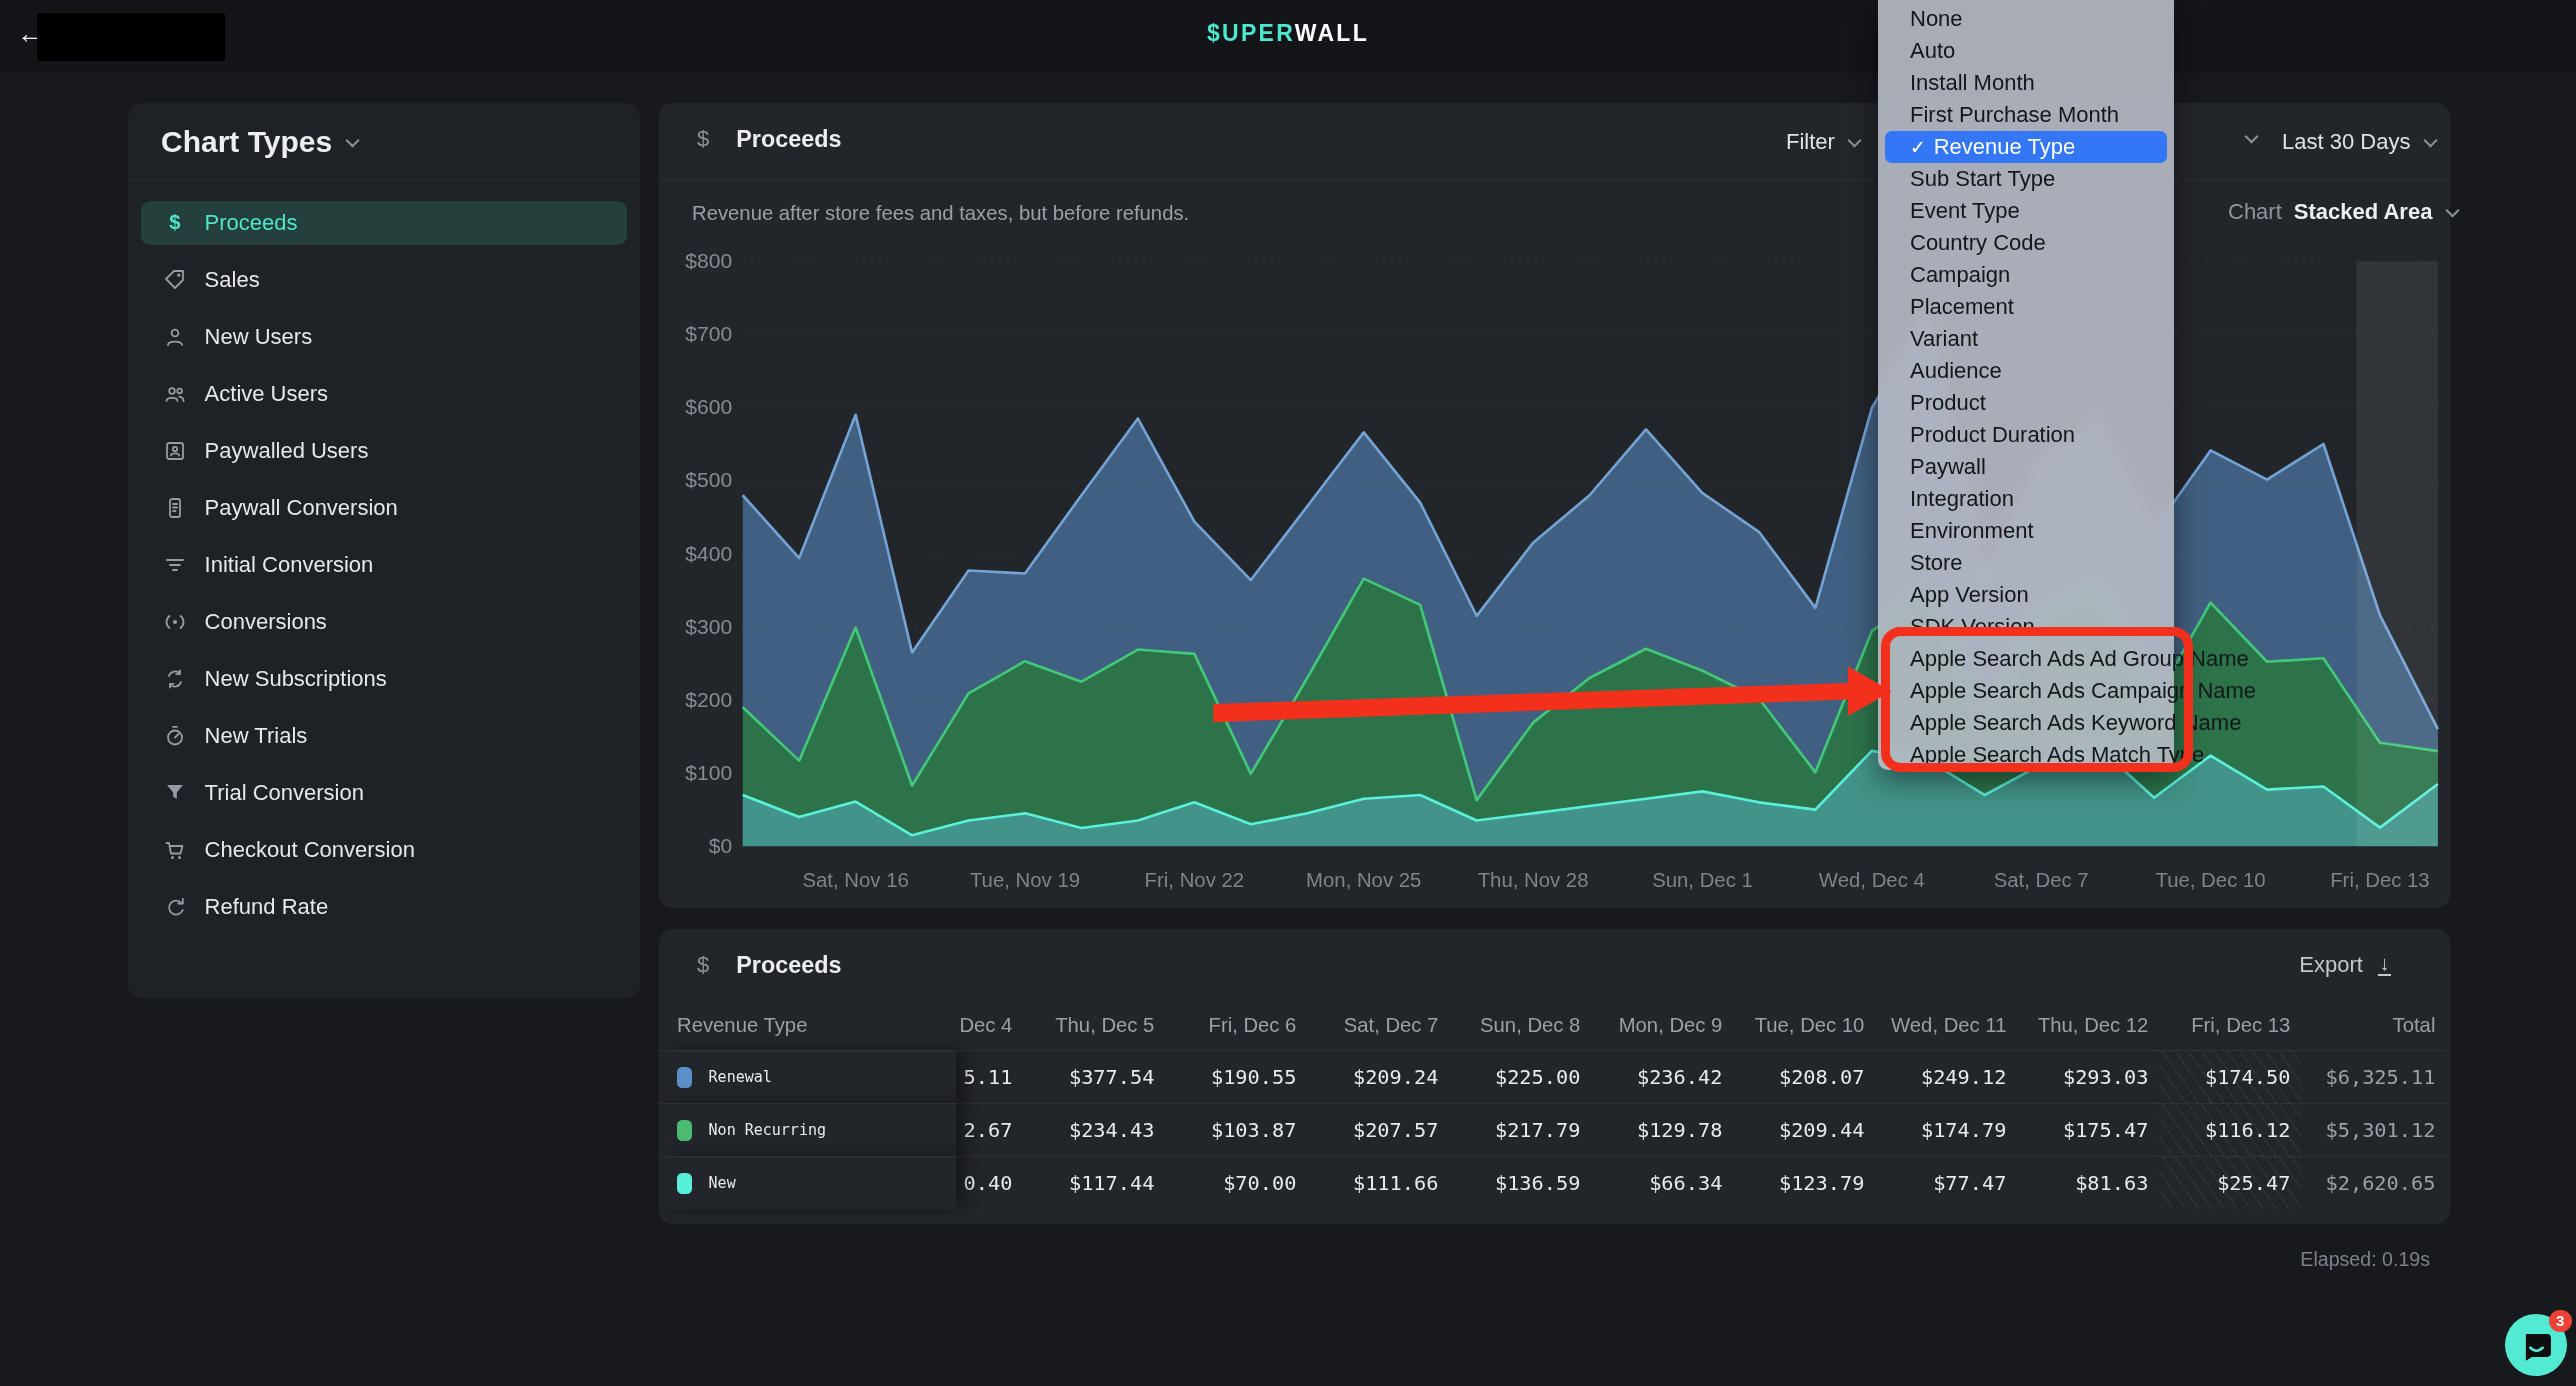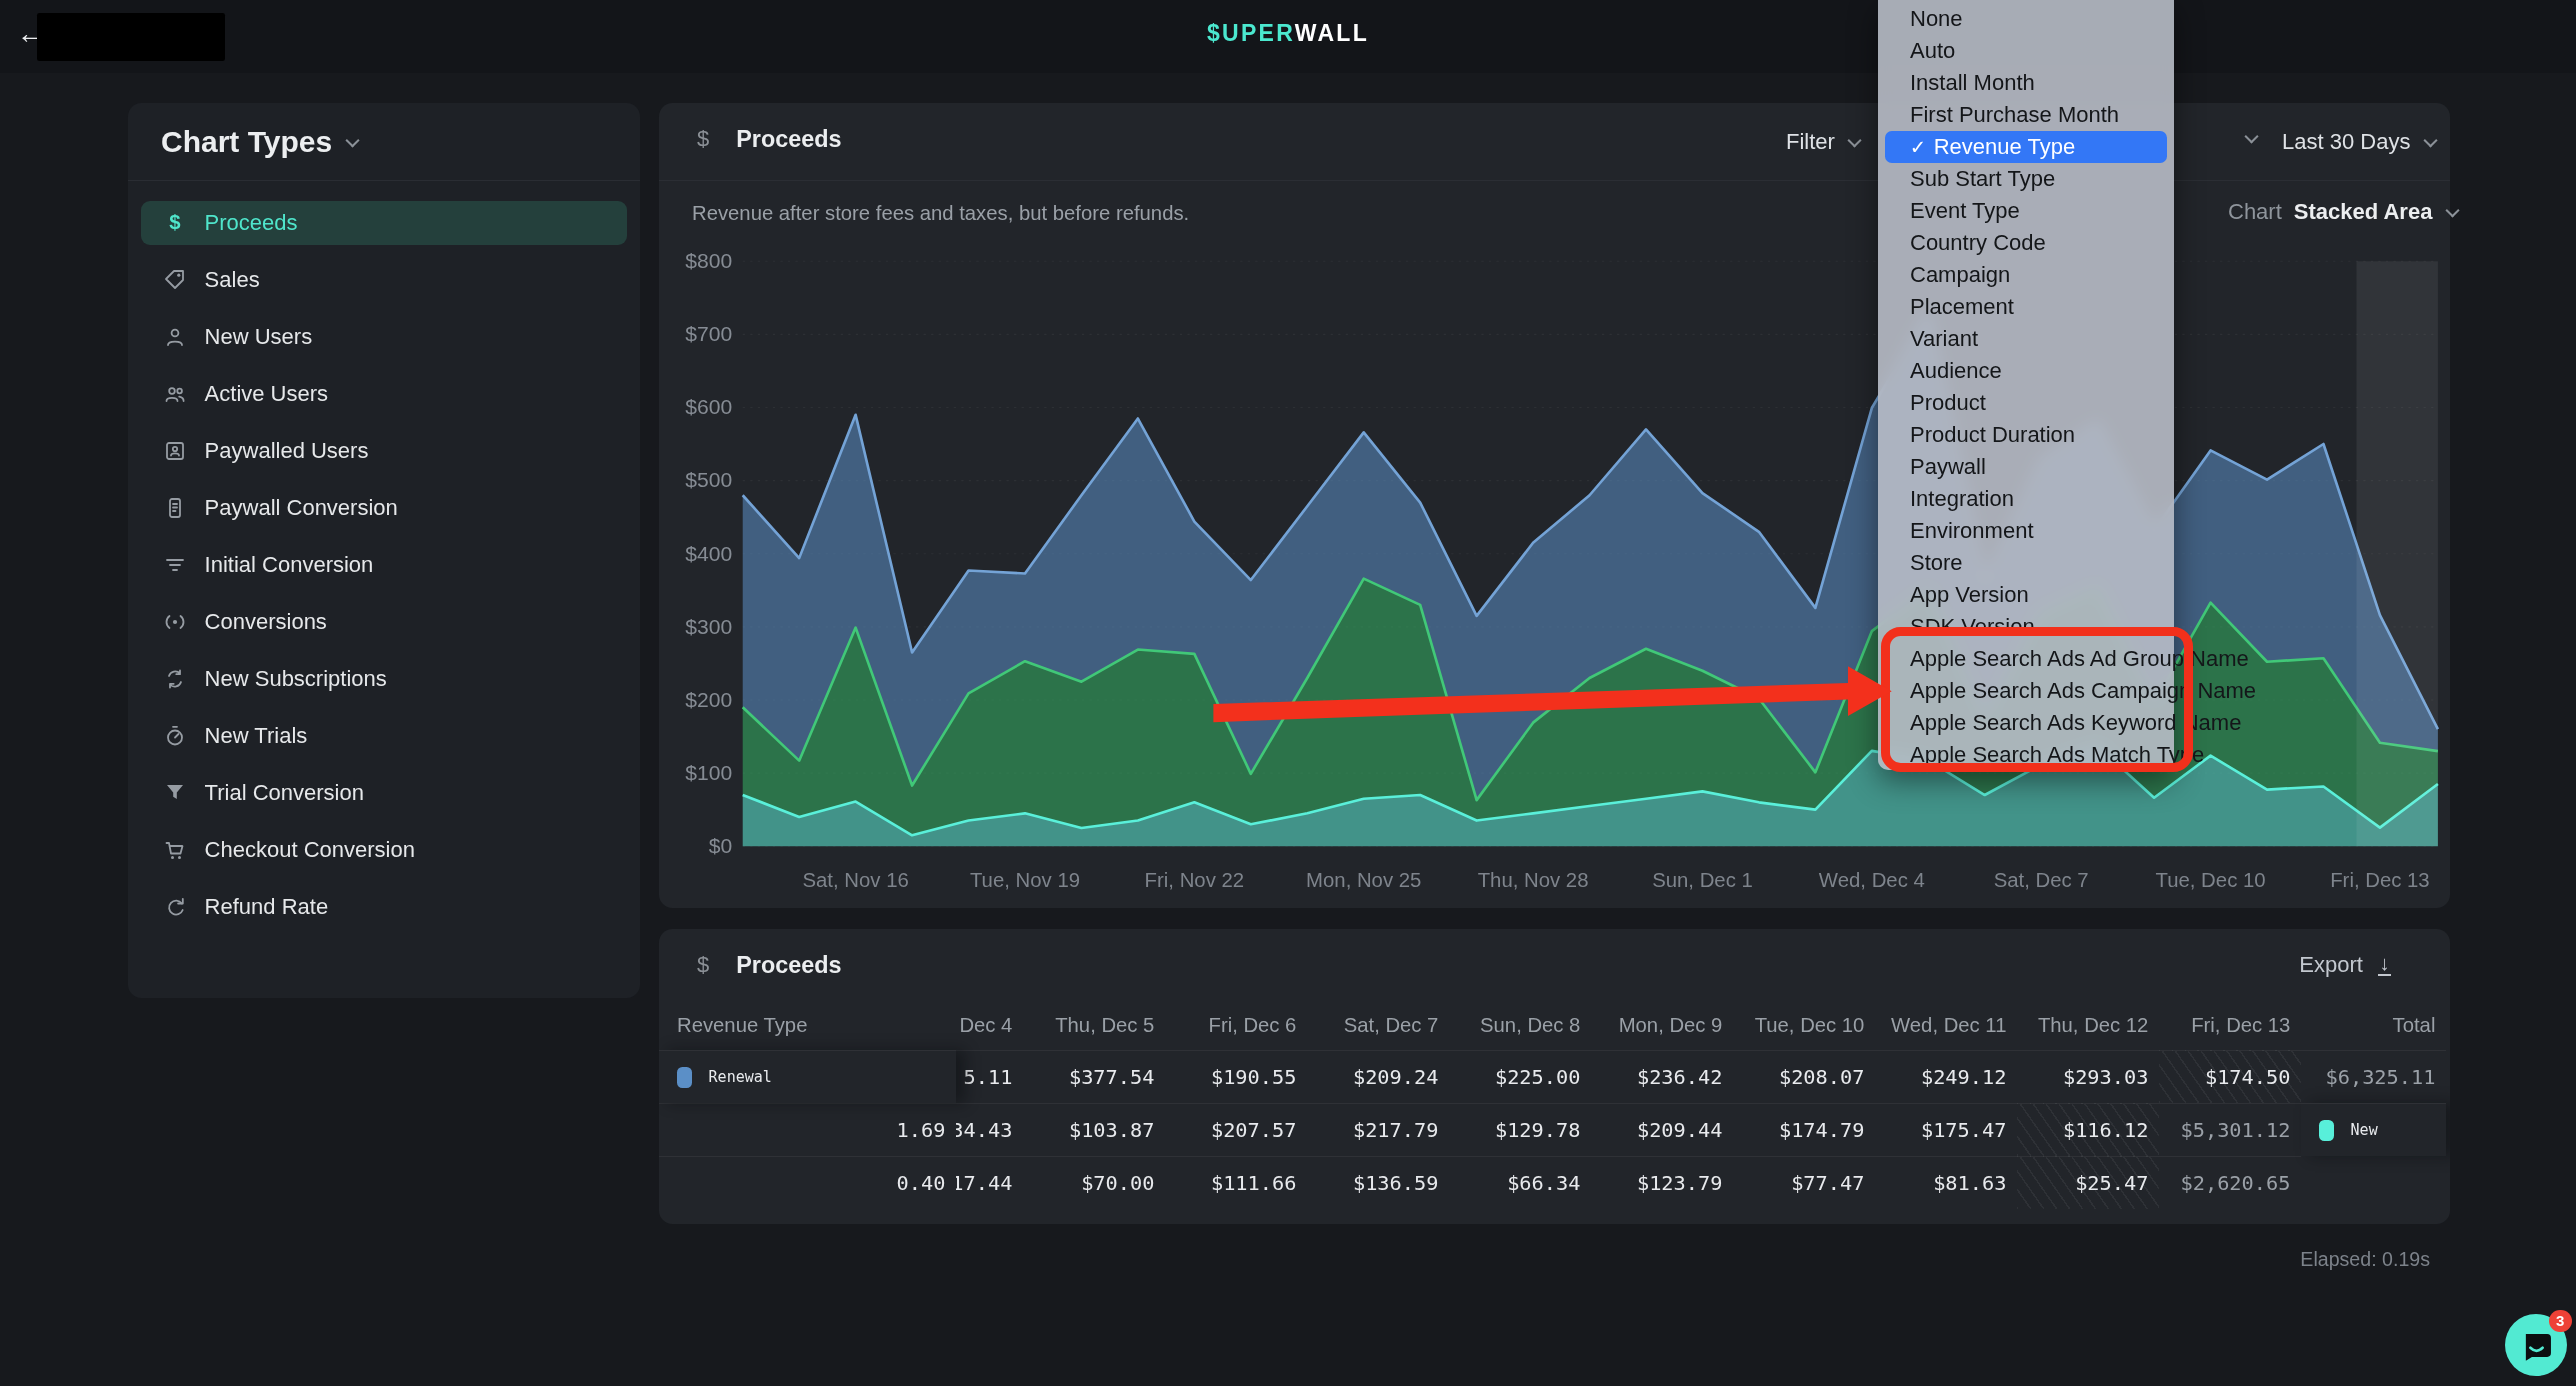--- a/index.html
+++ b/index.html
@@ -299,21 +299,25 @@
         <div class="gcell val">$377.54</div>
         <div class="gcell val">$190.55</div>
         <div class="gcell val">$209.24</div>
         <div class="gcell val">$225.00</div>
         <div class="gcell val">$236.42</div>
         <div class="gcell val">$208.07</div>
         <div class="gcell val">$249.12</div>
         <div class="gcell val">$293.03</div>
         <div class="gcell val hatch">$174.50</div>
         <div class="gcell val total">$6,325.11</div>
-        <div class="gcell val">1.69</div>
+        <div class="gcell val first">
+          <span class="swatch" style="background: rgb(76, 187, 114);"></span>
+          <span class="rowlabel">Non Recurring</span>
+        </div>
+        <div class="gcell val">2.67</div>
         <div class="gcell val">$234.43</div>
         <div class="gcell val">$103.87</div>
         <div class="gcell val">$207.57</div>
         <div class="gcell val">$217.79</div>
         <div class="gcell val">$129.78</div>
         <div class="gcell val">$209.44</div>
         <div class="gcell val">$174.79</div>
         <div class="gcell val">$175.47</div>
         <div class="gcell val hatch">$116.12</div>
         <div class="gcell val total">$5,301.12</div>

